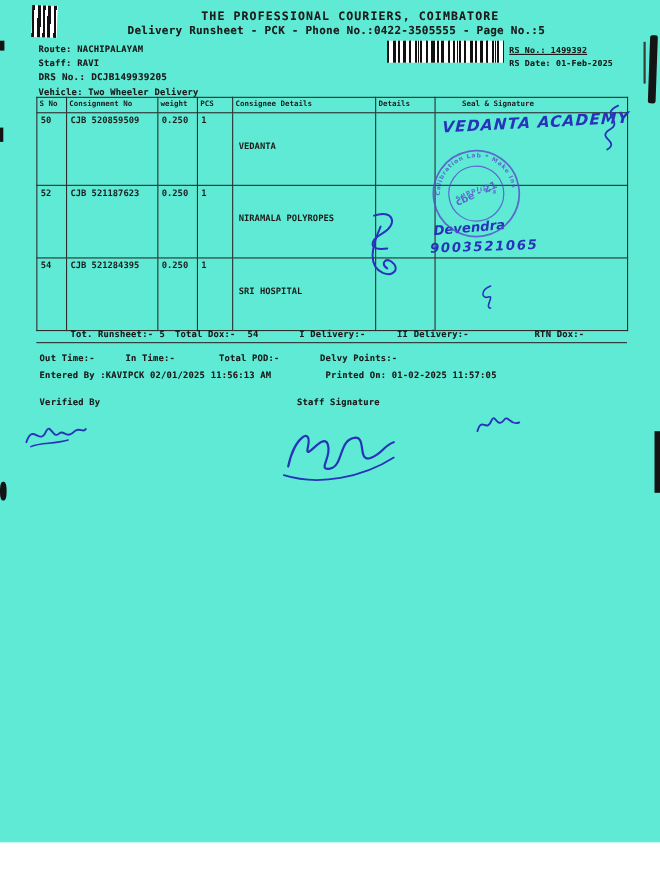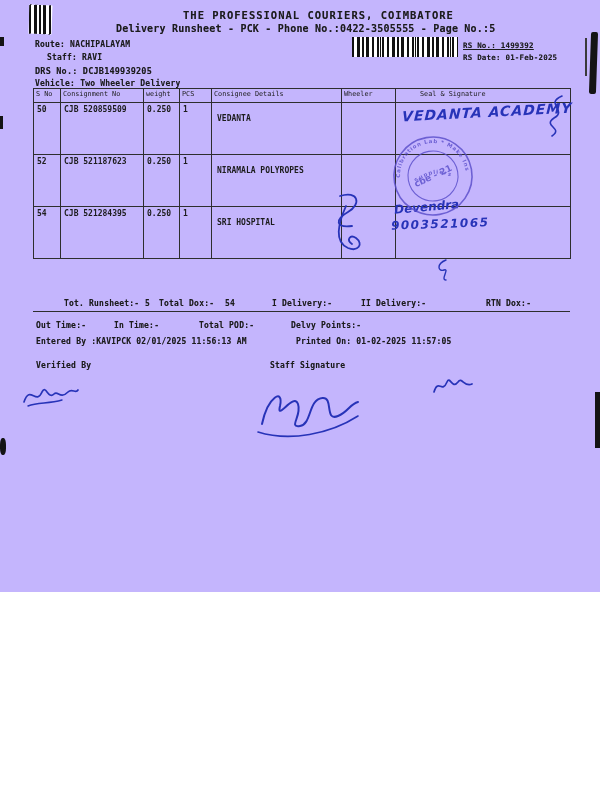--- a/index.html
+++ b/index.html
@@ -1,45 +1,45 @@
 <!DOCTYPE html>
 <html><head>
 <meta charset="utf-8">
 <style>
   html,body { margin:0; padding:0; background:#ffffff; }
   .page {
-    position:relative; width:600px; height:592px; background:#c4b5fd;
+    position:relative; width:600px; height:766px; background:#5eead4;
     font-family:"DejaVu Sans Mono", monospace; color:#1c1c1c; overflow:hidden;
   }
   .t { position:absolute; white-space:nowrap; font-weight:bold; letter-spacing:0.2px;
        text-shadow:0 0 0.4px rgba(0,0,0,0.35); }
   .company  { left:183px; top:9px;  font-size:10.5px; letter-spacing:1px; }
   .subtitle { left:116px; top:23px; font-size:10px; }
   .route    { left:35px;  top:40px; font-size:8px; }
-  .staff    { left:47px;  top:53px; font-size:8px; }
+  .staff    { left:35px;  top:53px; font-size:8px; }
   .drs      { left:35px;  top:66px; font-size:8.5px; }
   .vehicle  { left:35px;  top:79px; font-size:8px; }
   .rsno     { left:463px; top:41px; font-size:7.5px;text-decoration:underline; }
   .rsdate   { left:463px; top:53px; font-size:7.5px; }
 
   .barcode { position:absolute; background-color:#fff;
     background-image:
       repeating-linear-gradient(90deg, #111 0 2px, transparent 2px 5px),
       repeating-linear-gradient(90deg, #111 0 1px, transparent 1px 7px);
   }
   .bc-topleft { left:29px; top:5px; width:23px; height:29px; transform:rotate(2deg); }
   .bc-rs      { left:352px; top:37px; width:106px; height:20px; }
 
   .grid { position:absolute; left:33px; top:88px; }
   table { border-collapse:collapse; table-layout:fixed; width:537px; }
   th, td { border:1px solid #2e2e2e; text-align:left; vertical-align:top;
            font-weight:bold; overflow:hidden; }
-  th { font-size:6.8px; height:11px; padding:1px 2px; font-weight:normal;margin-top:46px; }
+  th { font-size:6.8px; height:11px; padding:1px 2px; font-weight:bold;margin-top:46px; }
   td { font-size:8px; height:38px; padding:2px 3px; }
-  td.cg { padding-top:11px; padding-left:5px; }
+  td.cg { padding-top:25px; padding-left:5px; }
   th.seal-h { padding-left:24px; }
 
   .hline { position:absolute; left:33px; top:311px; width:537px; height:1px; background:#2e2e2e; }
 
   .tot   { top:299px; font-size:8px;margin-left:28px; }
   .row2  { top:321px; font-size:8px; }
   .row3  { top:337px; font-size:8px; }
   .row4  { top:361px; font-size:8px; }
 
   .hw { position:absolute; font-family:"DejaVu Sans", sans-serif; font-style:italic;
@@ -95,21 +95,21 @@
           <col style="width:54px">
           <col style="width:175px">
       </colgroup>
       <tbody>
           <tr>
         <th>S No</th>
         <th>Consignment No</th>
         <th>weight</th>
         <th>PCS</th>
         <th>Consignee Details</th>
-        <th>Wheeler</th>
+        <th>Details</th>
         <th class="seal-h">Seal &amp; Signature</th>
       </tr>
       <tr>
         <td>50</td>
         <td>CJB 520859509</td>
         <td>0.250</td>
         <td>1</td>
         <td class="cg">VEDANTA</td>
         <td></td>
         <td></td>

